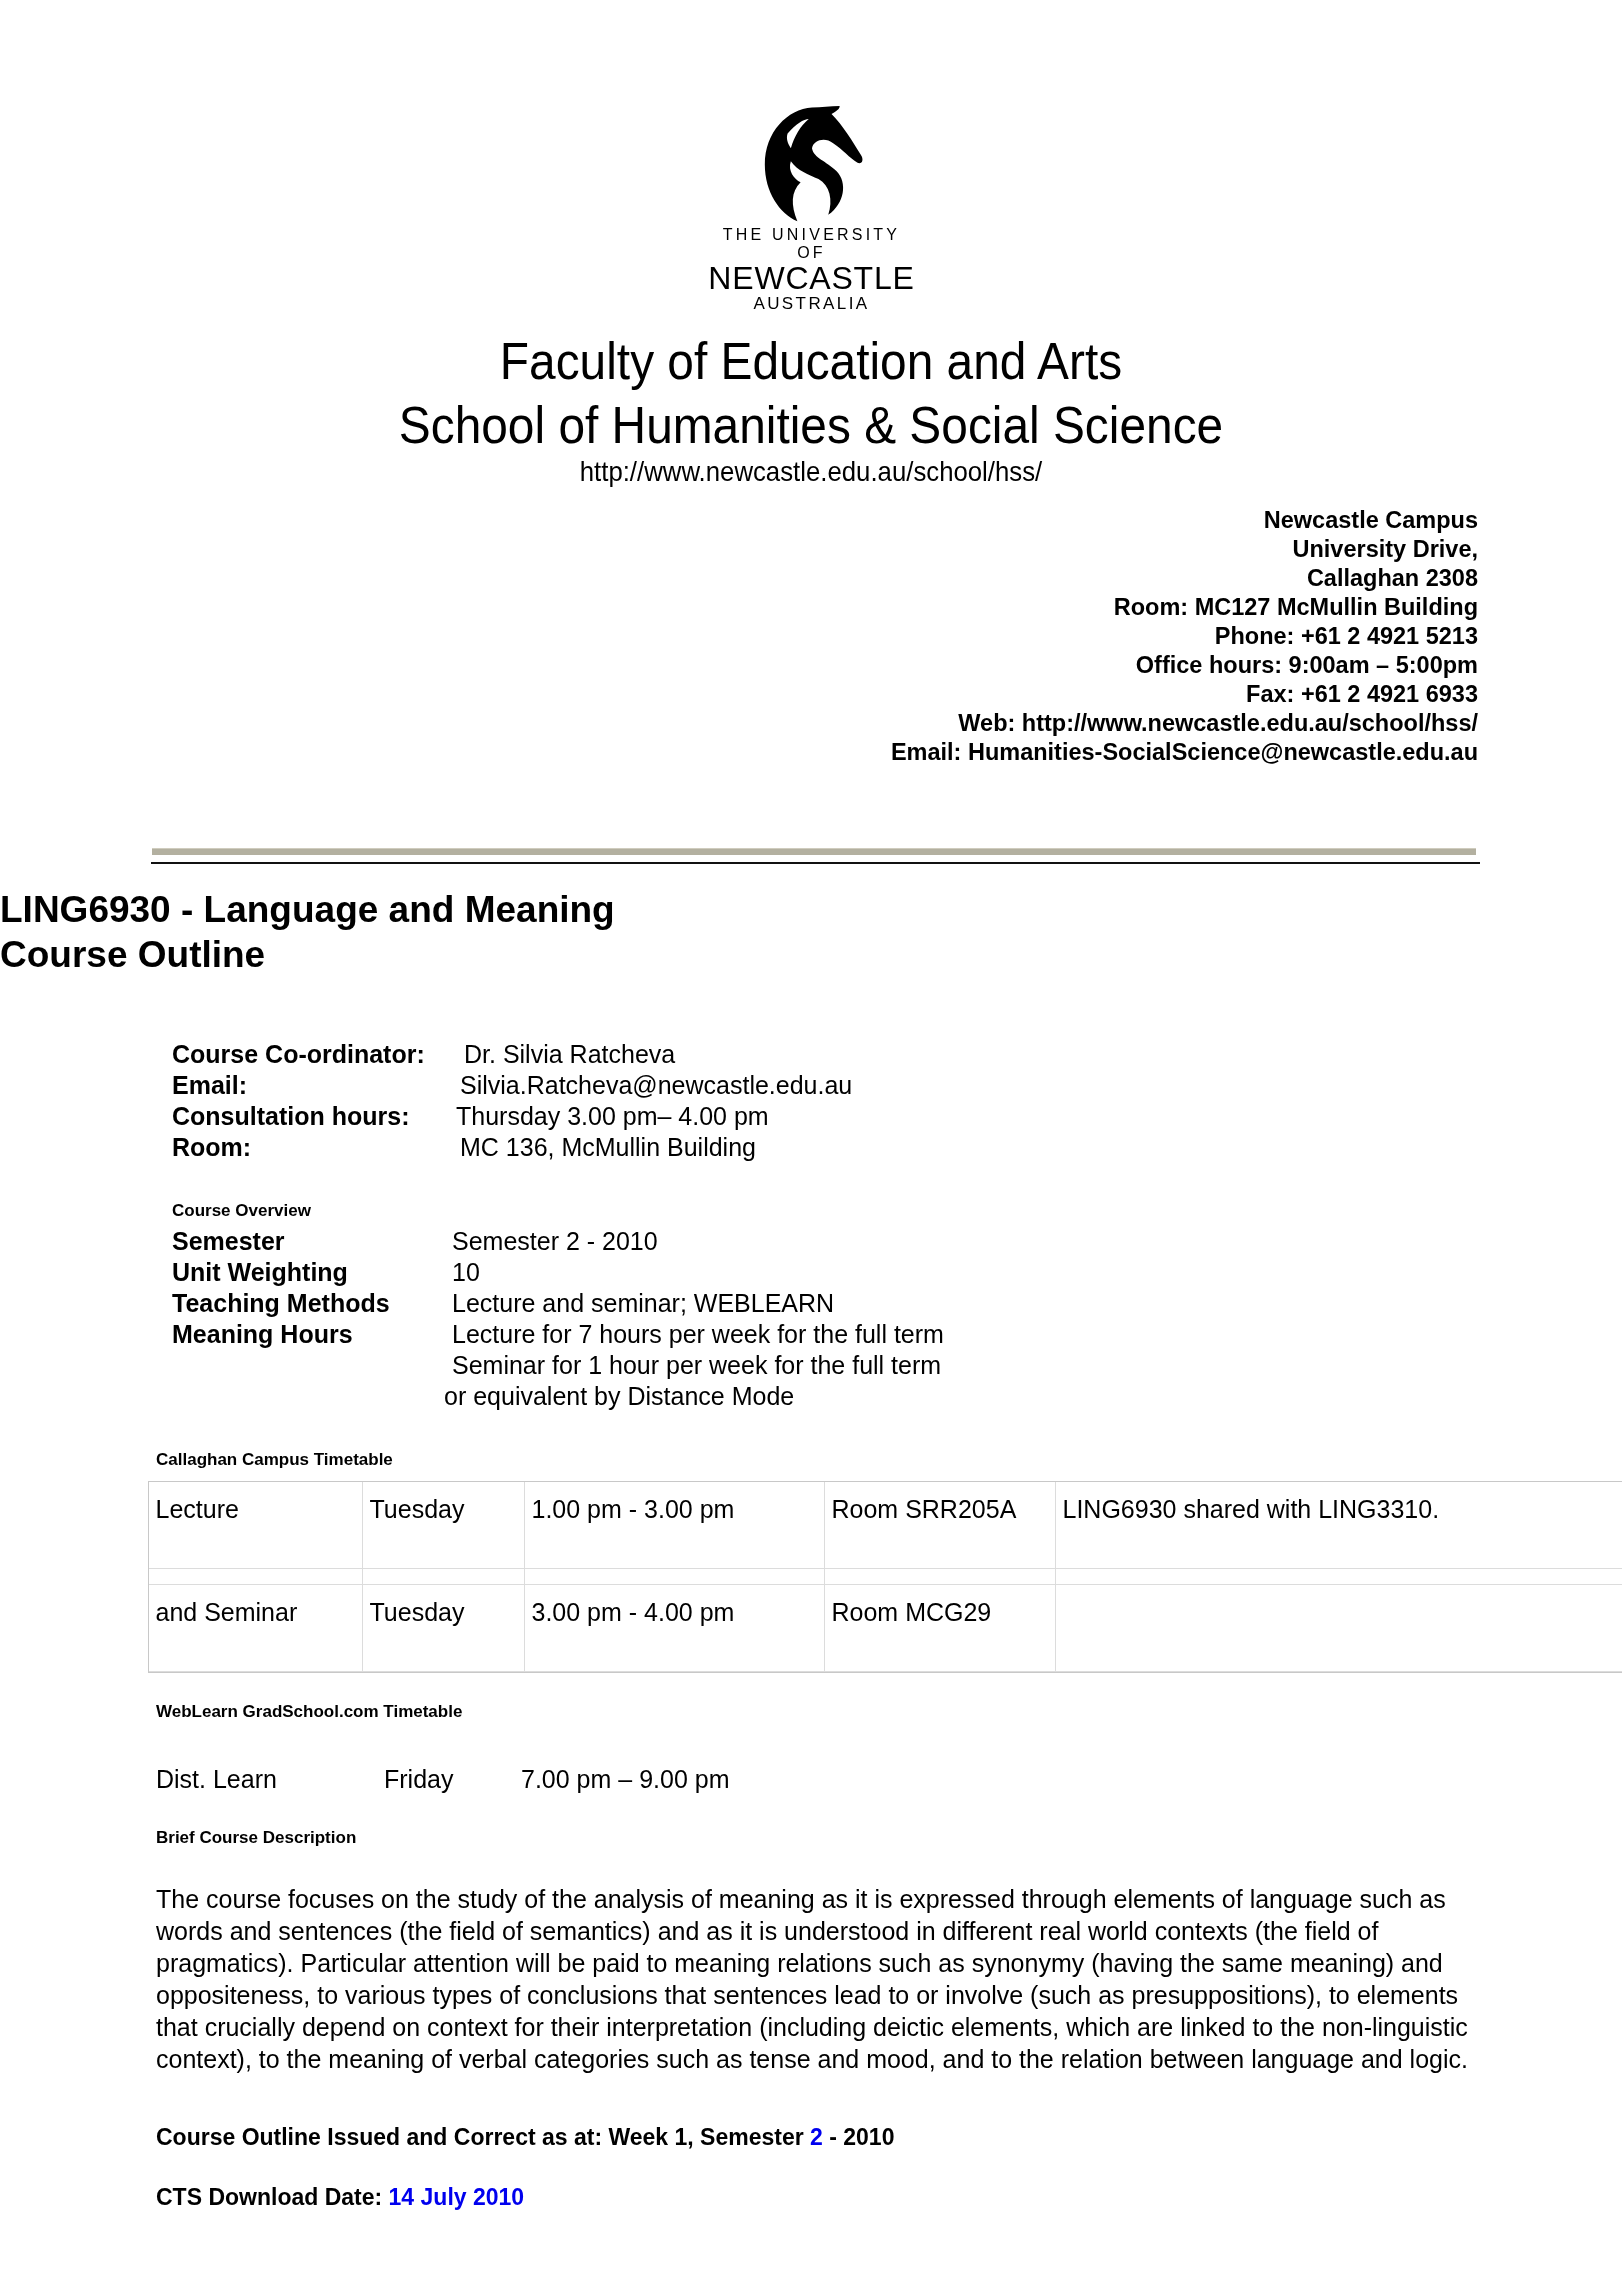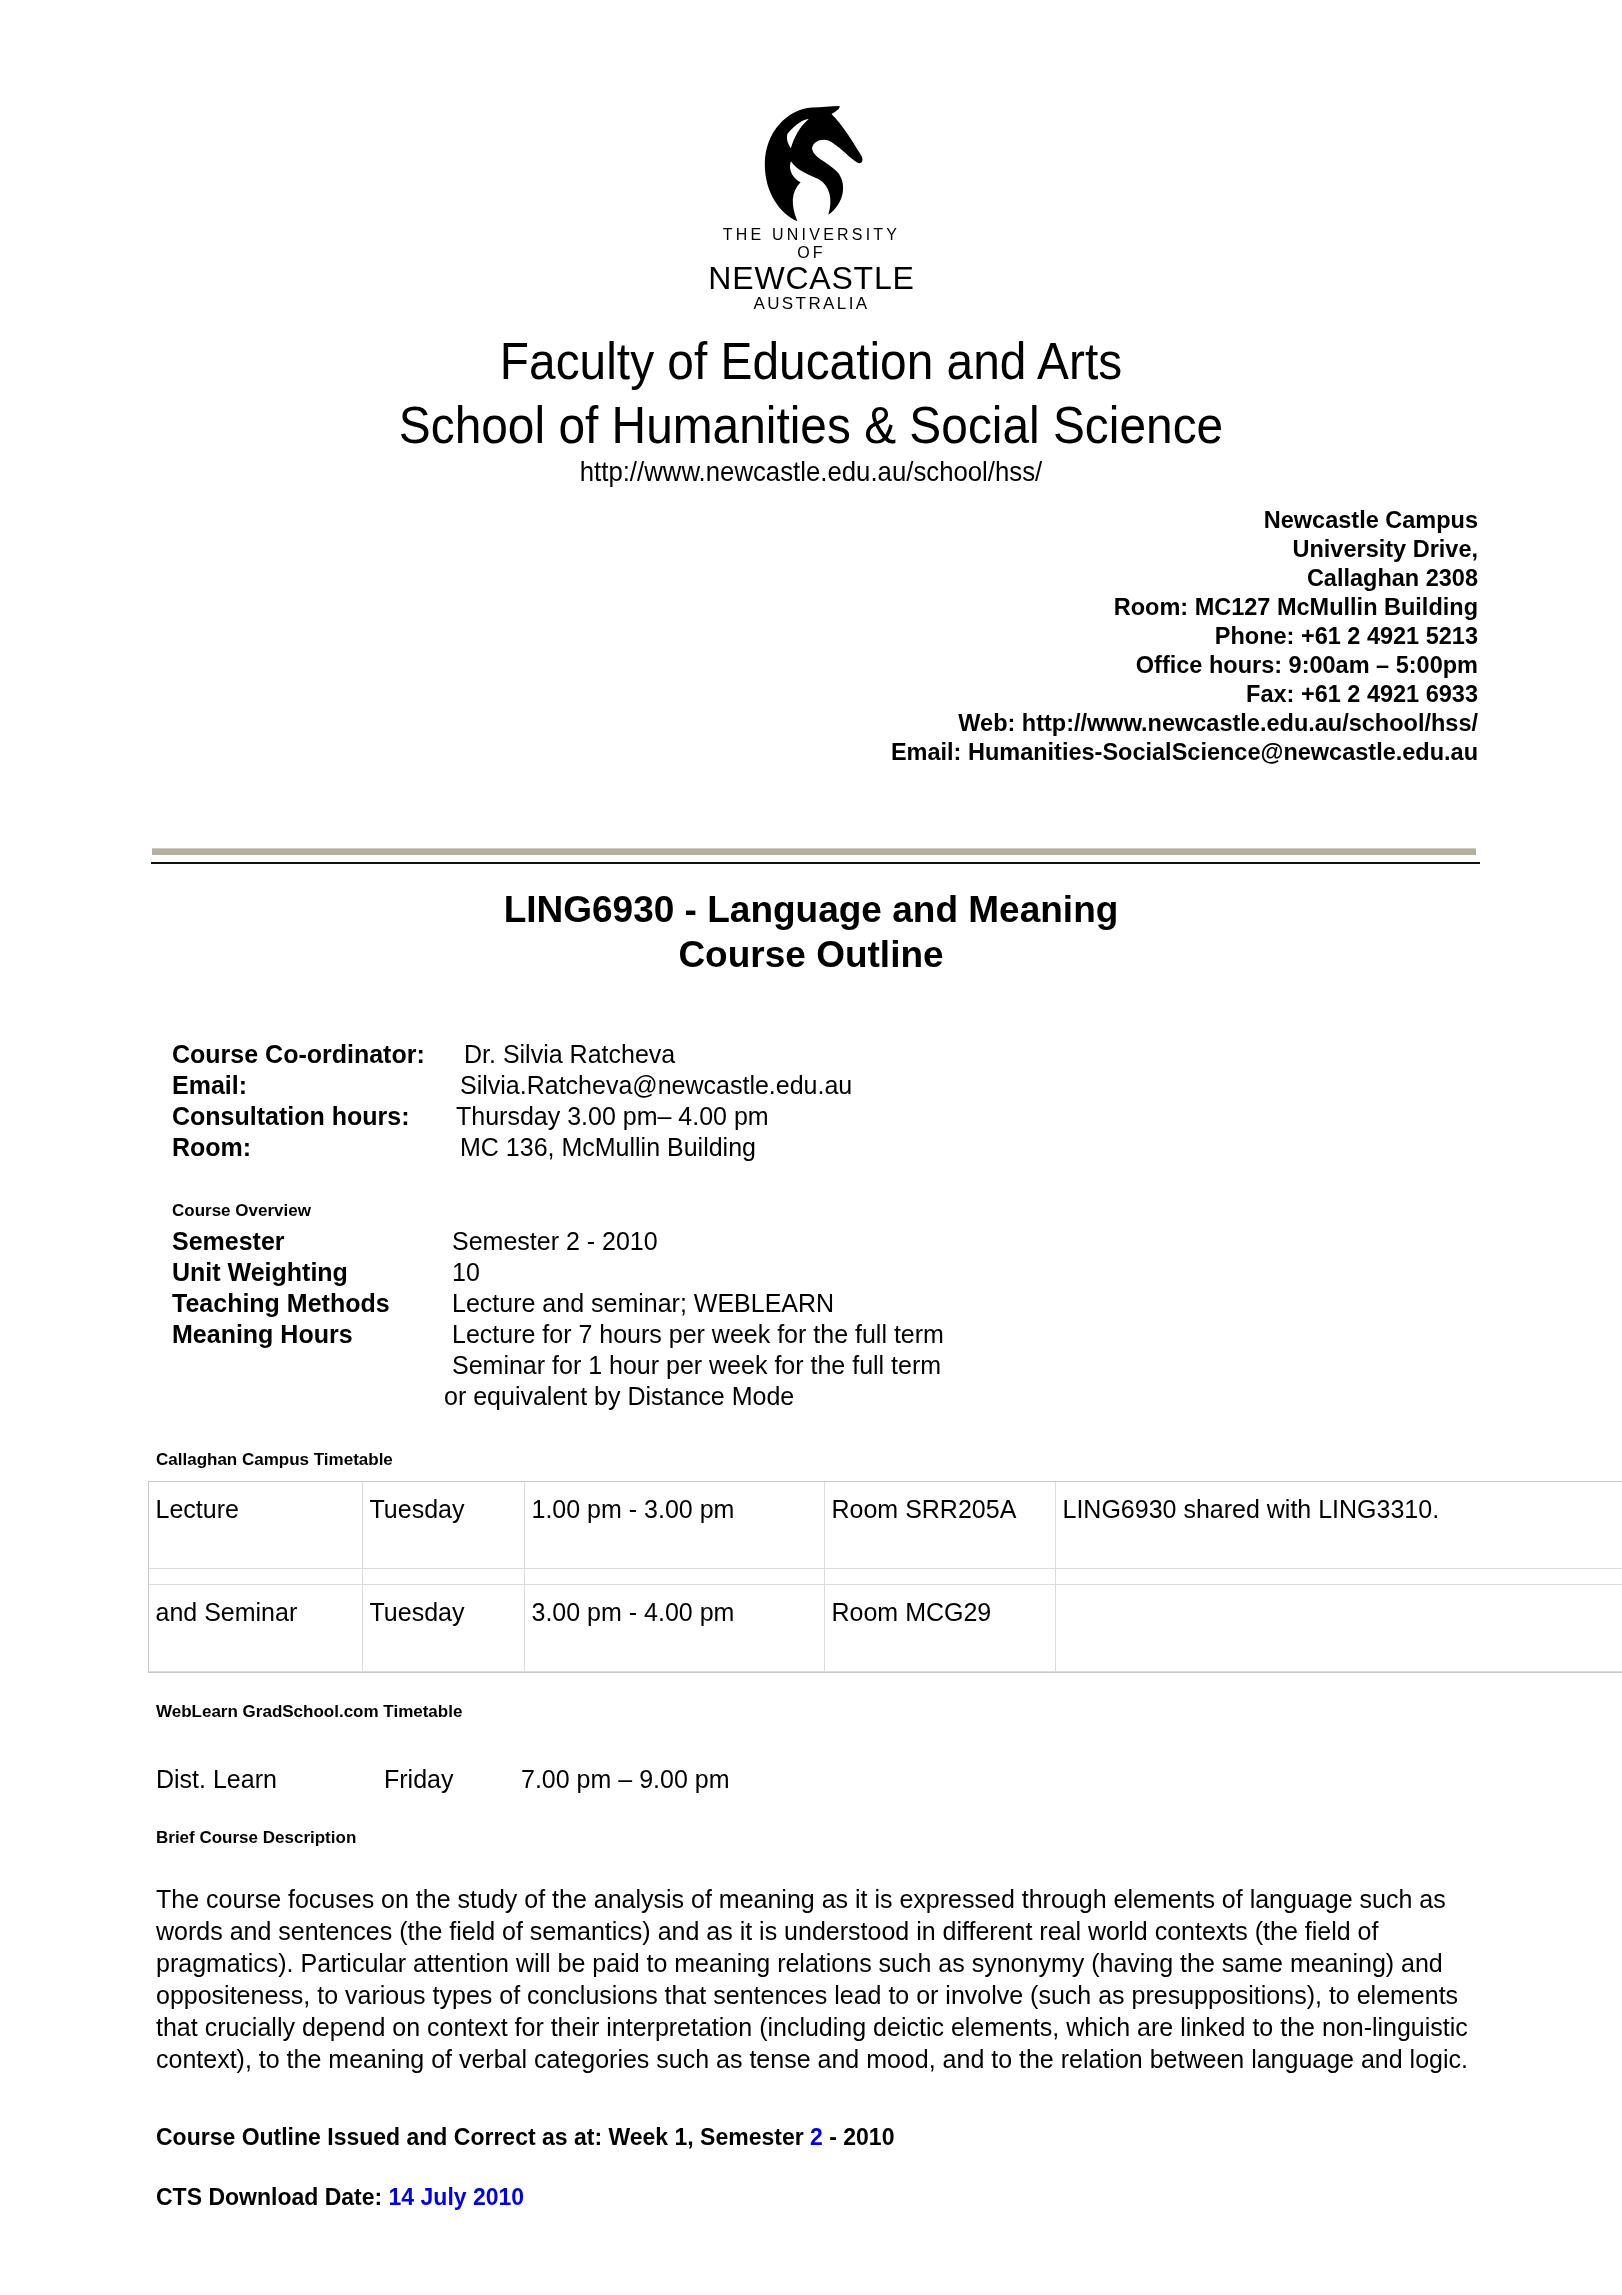--- a/index.html
+++ b/index.html
@@ -9,21 +9,21 @@
   .logo { left: 706px; top: 101px; width: 211px; height: 203px; text-align: center; }
   .logo svg { display: block; margin: 0 auto; }
   .logo .l1 { font-size: 16px; letter-spacing: 3.2px; margin-top: 3.2px; }
   .logo .l2 { font-size: 32px; letter-spacing: 0.8px; line-height: 32px; }
   .logo .l3 { font-size: 17px; letter-spacing: 2.4px; }
   .heading { left: 0; width: 1622px; text-align: center; font-size: 52px; line-height: 65px; transform: scaleX(0.92); }
   .url { left: 0; width: 1622px; text-align: center; font-size: 28px; transform: scaleX(0.92); }
   .contact { right: 144px; top: 485px; text-align: right; font-weight: bold; font-size: 23.5px; line-height: 29px; margin-top: 21px; }
   .rule-gray { left: 152px; top: 848px; width: 1324px; height: 5.7px; background: #b3b0a0; border-top: 0.8px solid #cfccbe; }
   .rule-black { left: 151px; top: 862px; width: 1329px; height: 2.4px; background: #111; }
-  .ctitle { left: 0; width: 1622px; text-align: center; font-weight: bold; font-size: 37px; line-height: 45px; top: 887px; }
+  .ctitle { left: 0; width: 1622px; font-weight: bold; font-size: 37px; line-height: 45px; top: 887px; }
   .kv { font-size: 25px; line-height: 31px; margin-left: 16px; }
   .row { position: relative; height: 31px; }
   .row .k { position: absolute; left: 0; font-weight: bold; white-space: nowrap; }
   .row .v { position: absolute; white-space: nowrap; }
   .sect { font-weight: bold; font-size: 17px; }
   table.tt { border-collapse: separate; border-spacing: 0; position: absolute; left: 148px; top: 1481px; width: 1520px;
              border: 1.6px solid #c8c8c8; font-size: 25px; }
   table.tt td { vertical-align: top; padding: 13px 6.5px 0 6.5px; height: 73px; border-right: 0.8px solid #dcdcdc; border-bottom: 0.8px solid #dcdcdc; }
   table.tt tr.spacer td { height: 14.6px; padding: 0; }
   table.tt td:last-child { border-right: none; }

